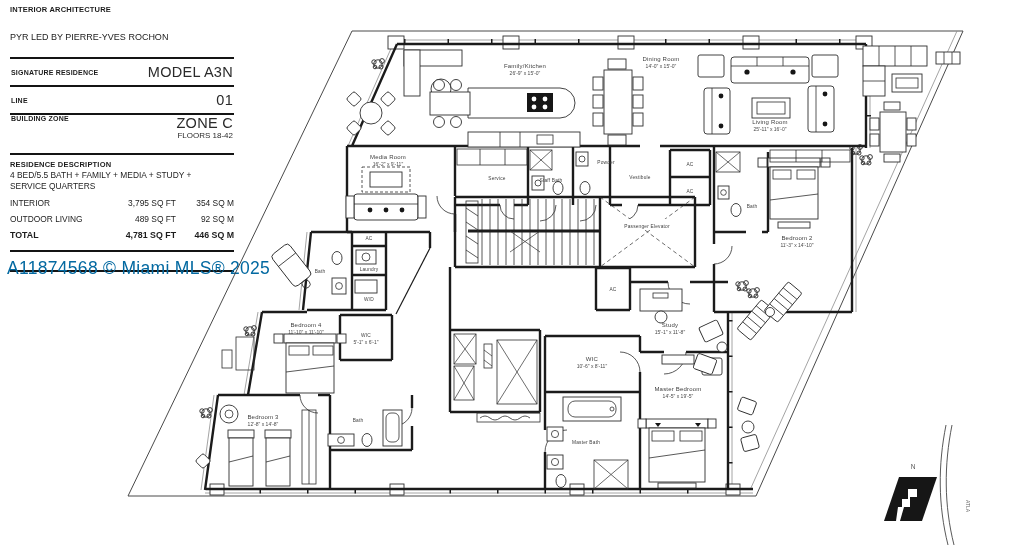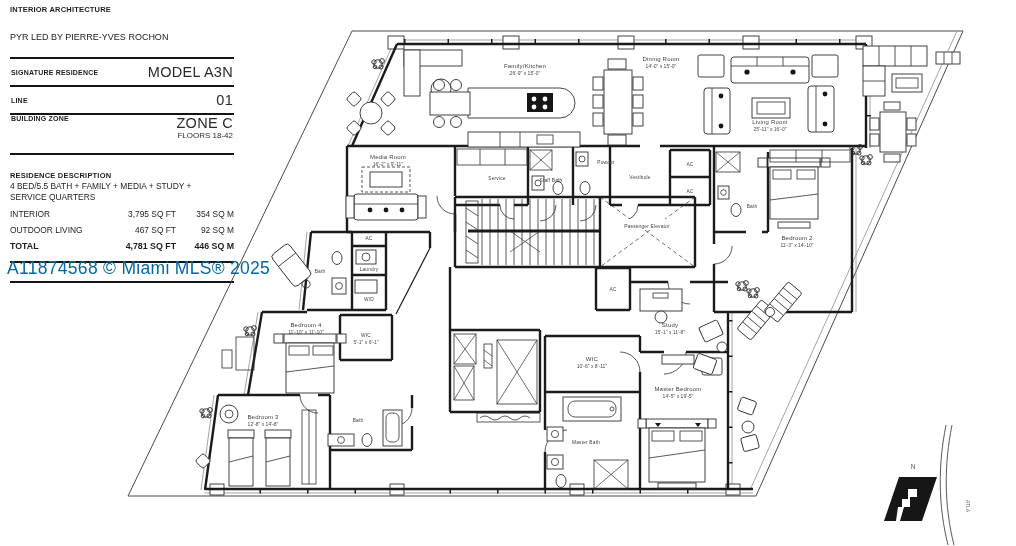--- a/index.html
+++ b/index.html
@@ -9,21 +9,21 @@
   .panel{position:absolute;left:10px;top:5px;width:224px;}
   .brand1{font-size:7.5px;font-weight:bold;letter-spacing:.2px;}
   .brand2{font-size:9px;margin-top:18px;color:#222;}
   .specs{margin-top:15px;}
   .specrow{border-top:2px solid #141414;height:26px;display:flex;justify-content:space-between;align-items:center;padding:0 1px;}
   .specrow.tall{height:38px;align-items:flex-start;}
   .speclabel{font-size:7px;font-weight:bold;letter-spacing:.2px;}
   .specvalue{font-size:14.5px;color:#2a2a2a;letter-spacing:.3px;}
   .valstack{text-align:right;line-height:1.05;}
   .specsub{display:block;font-size:8px;color:#2a2a2a;}
-  .desc{border-top:2px solid #141414;padding-top:16px;}
+  .desc{border-top:2px solid #141414;padding-top:5px;}
   .desctitle{font-size:7.5px;font-weight:bold;letter-spacing:.2px;}
   .desctext{font-size:8.4px;line-height:1.3;margin-top:1px;width:200px;}
   .areas{margin-top:6px;}
   .arearow{display:grid;grid-template-columns:1fr 72px 58px;font-size:8.4px;margin-top:6px;}
   .arearow .sqft,.arearow .sqm{text-align:right;}
   .arearow.total{font-weight:bold;font-size:8.8px;}
   .hr2{border-top:2px solid #141414;margin-top:10px;}
   .hr2b{margin-top:18px;}
   .watermark{position:absolute;top:253px;left:-3px;width:270px;font-size:17.5px;color:#0369a1;letter-spacing:.3px;white-space:nowrap;}
   
@@ -77,21 +77,21 @@
       <div class="desctitle">RESIDENCE DESCRIPTION</div>
       <div class="desctext">4 BED/5.5 BATH + FAMILY + MEDIA + STUDY + SERVICE QUARTERS</div>
       <div class="areas">
         <div class="arearow">
           <span class="alabel">INTERIOR</span>
           <span class="sqft">3,795 SQ FT</span>
           <span class="sqm">354 SQ M</span>
         </div>
         <div class="arearow">
           <span class="alabel">OUTDOOR LIVING</span>
-          <span class="sqft">467 SQ FT</span>
+          <span class="sqft">489 SQ FT</span>
           <span class="sqm">92 SQ M</span>
         </div>
         <div class="arearow total">
           <span class="alabel">TOTAL</span>
           <span class="sqft">4,781 SQ FT</span>
           <span class="sqm">446 SQ M</span>
         </div>
       </div>
       <div class="hr2"></div>
       <div class="hr2 hr2b"></div>

